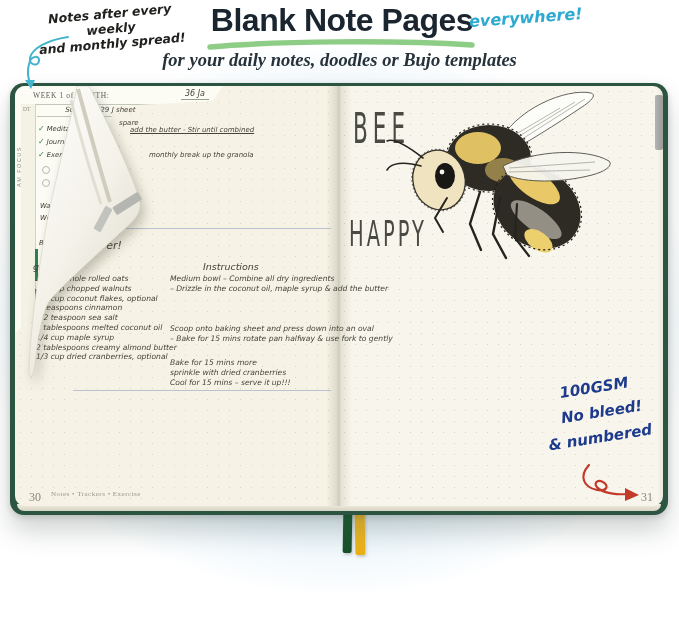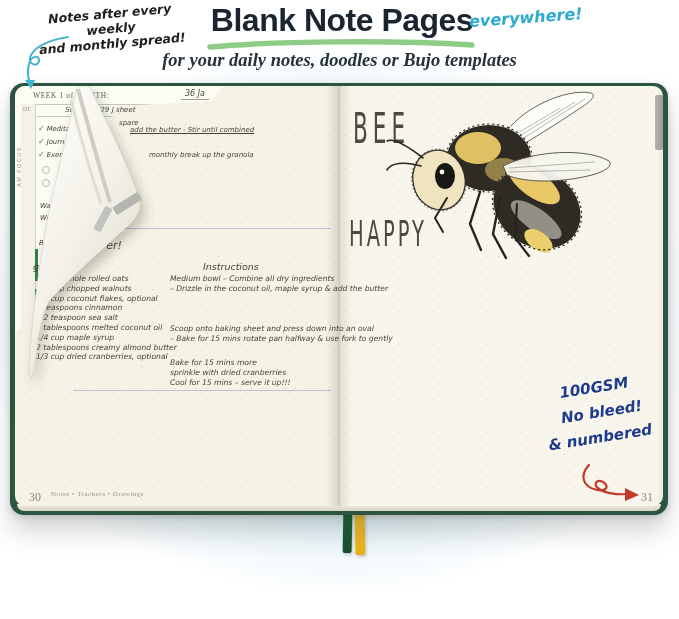--- a/index.html
+++ b/index.html
@@ -167,21 +167,21 @@
           <div>Scoop onto baking sheet and press down into an oval</div>
           <div>– Bake for 15 mins rotate pan halfway &amp; use fork to gently</div>
         </div>
         <div class="abs hand recipe-list" style="left:155px;top:272px;">
           <div>Bake for 15 mins more</div>
           <div>sprinkle with dried cranberries</div>
           <div>Cool for 15 mins – serve it up!!!</div>
         </div>
         <div class="abs rule" style="left:58px;top:304px;width:258px;"></div>
         <span class="abs pg-num" style="left:14px;top:404px;">30</span>
-        <span class="abs pg-footer" style="left:36px;top:404px;">Notes  •  Trackers  •  Drawings</span>
+        <span class="abs pg-footer" style="left:36px;top:404px;">Notes  •  Trackers  •  Exercise</span>
 
         <svg class="abs curl-svg" width="324" height="420" viewBox="0 0 324 420">
           <defs>
             <linearGradient id="curlGrad" x1="0" y1="0" x2="0.7" y2="1">
               <stop offset="0" stop-color="#ffffff"></stop>
               <stop offset="0.55" stop-color="#f3f1e8"></stop>
               <stop offset="1" stop-color="#dedbcd"></stop>
             </linearGradient>
           </defs>
           <g style="filter:drop-shadow(4px 6px 6px rgba(70,70,50,.30));">

